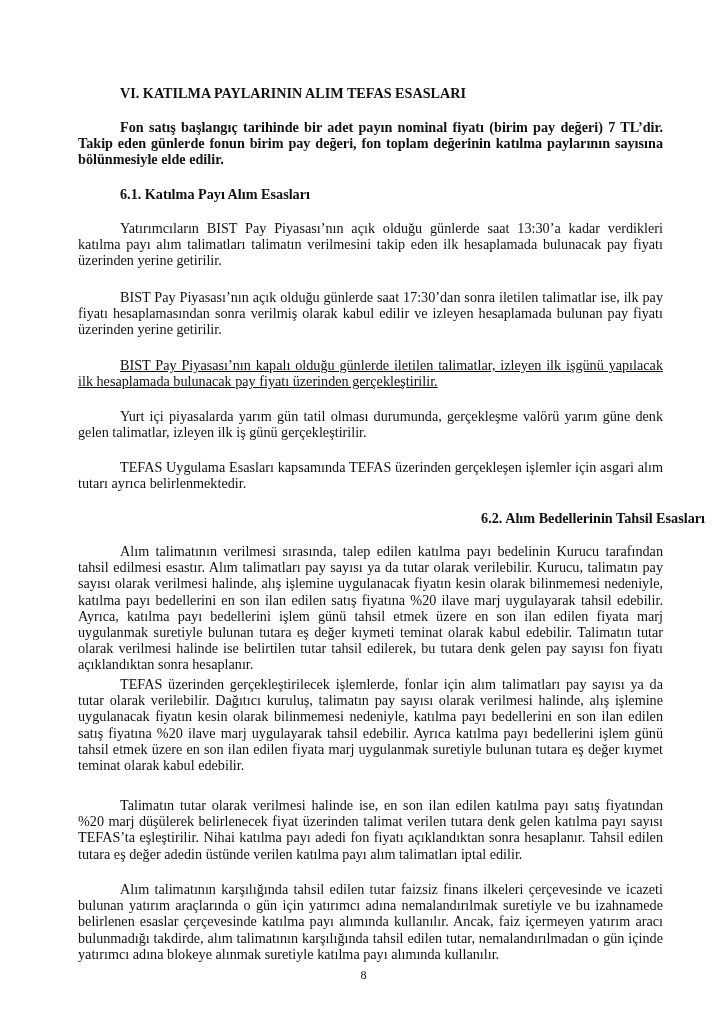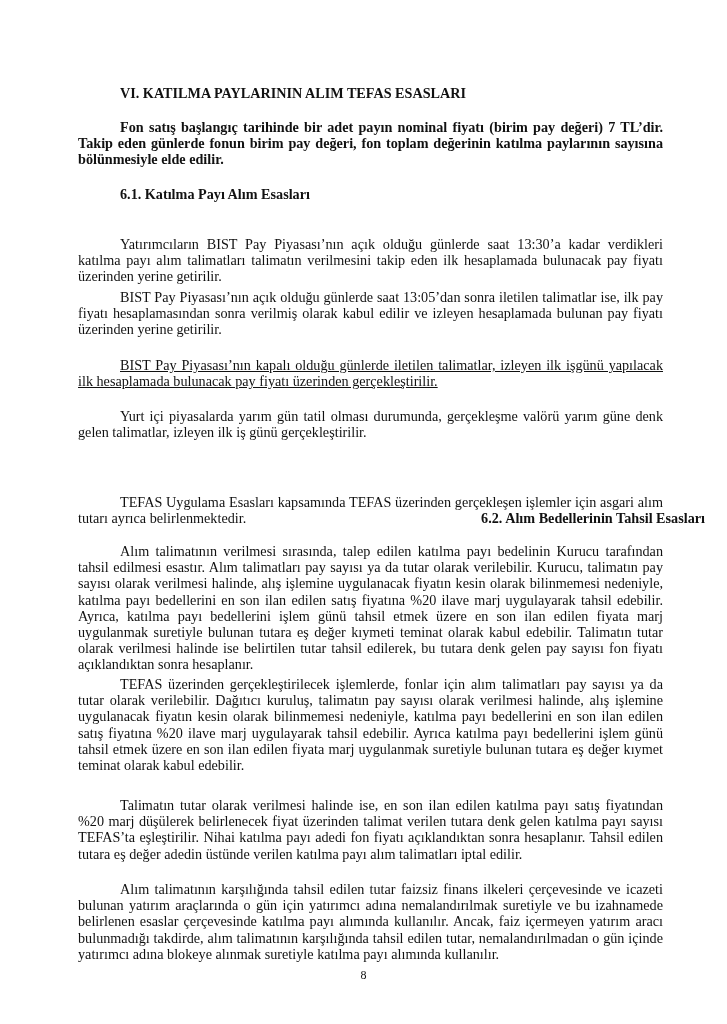--- a/index.html
+++ b/index.html
@@ -56,29 +56,29 @@
 <body>
 
 <div class="page">
 
   <p class="block heading" style="top:85px;">VI. KATILMA PAYLARININ ALIM TEFAS ESASLARI</p>
 
   <p class="block bold indent" style="top:119px;">Fon satış başlangıç tarihinde bir adet payın nominal fiyatı (birim pay değeri) 7 TL’dir. Takip eden günlerde fonun birim pay değeri, fon toplam değerinin katılma paylarının sayısına bölünmesiyle elde edilir.</p>
 
   <p class="block heading" style="top:186px;">6.1. Katılma Payı Alım Esasları</p>
 
-  <p class="block indent" style="top:236px;">Yatırımcıların BIST Pay Piyasası’nın açık olduğu günlerde saat 13:30’a kadar verdikleri katılma payı alım talimatları talimatın verilmesini takip eden ilk hesaplamada bulunacak pay fiyatı üzerinden yerine getirilir.</p>
+  <p class="block indent" style="top:220px;">Yatırımcıların BIST Pay Piyasası’nın açık olduğu günlerde saat 13:30’a kadar verdikleri katılma payı alım talimatları talimatın verilmesini takip eden ilk hesaplamada bulunacak pay fiyatı üzerinden yerine getirilir.</p>
 
-  <p class="block indent" style="top:289px;">BIST Pay Piyasası’nın açık olduğu günlerde saat 13:05’dan sonra iletilen talimatlar ise, ilk pay fiyatı hesaplamasından sonra verilmiş olarak kabul edilir ve izleyen hesaplamada bulunan pay fiyatı üzerinden yerine getirilir.</p>
+  <p class="block indent" style="top:289px;">BIST Pay Piyasası’nın açık olduğu günlerde saat 17:30’dan sonra iletilen talimatlar ise, ilk pay fiyatı hesaplamasından sonra verilmiş olarak kabul edilir ve izleyen hesaplamada bulunan pay fiyatı üzerinden yerine getirilir.</p>
 
   <p class="block indent" style="top:357px;text-decoration:underline;">BIST Pay Piyasası’nın kapalı olduğu günlerde iletilen talimatlar, izleyen ilk işgünü yapılacak ilk hesaplamada bulunacak pay fiyatı üzerinden gerçekleştirilir.</p>
 
   <p class="block indent" style="top:408px;">Yurt içi piyasalarda yarım gün tatil olması durumunda, gerçekleşme valörü yarım güne denk gelen talimatlar, izleyen ilk iş günü gerçekleştirilir.</p>
 
-  <p class="block indent" style="top:459px;margin-top:35px;">TEFAS Uygulama Esasları kapsamında TEFAS üzerinden gerçekleşen işlemler için asgari alım tutarı ayrıca belirlenmektedir.</p>
+  <p class="block indent" style="top:459px;">TEFAS Uygulama Esasları kapsamında TEFAS üzerinden gerçekleşen işlemler için asgari alım tutarı ayrıca belirlenmektedir.</p>
 
   <p class="block heading" style="top:510px;text-align:right;">6.2. Alım Bedellerinin Tahsil Esasları</p>
 
   <p class="block indent" style="top:543px;">Alım talimatının verilmesi sırasında, talep edilen katılma payı bedelinin Kurucu tarafından tahsil edilmesi esastır. Alım talimatları pay sayısı ya da tutar olarak verilebilir. Kurucu, talimatın pay sayısı olarak verilmesi halinde, alış işlemine uygulanacak fiyatın kesin olarak bilinmemesi nedeniyle, katılma payı bedellerini en son ilan edilen satış fiyatına %20 ilave marj uygulayarak tahsil edebilir. Ayrıca, katılma payı bedellerini işlem günü tahsil etmek üzere en son ilan edilen fiyata marj uygulanmak suretiyle bulunan tutara eş değer kıymeti teminat olarak kabul edebilir. Talimatın tutar olarak verilmesi halinde ise belirtilen tutar tahsil edilerek, bu tutara denk gelen pay sayısı fon fiyatı açıklandıktan sonra hesaplanır.</p>
 
   <p class="block indent" style="top:676px;">TEFAS üzerinden gerçekleştirilecek işlemlerde, fonlar için alım talimatları pay sayısı ya da tutar olarak verilebilir. Dağıtıcı kuruluş, talimatın pay sayısı olarak verilmesi halinde, alış işlemine uygulanacak fiyatın kesin olarak bilinmemesi nedeniyle, katılma payı bedellerini en son ilan edilen satış fiyatına %20 ilave marj uygulayarak tahsil edebilir. Ayrıca katılma payı bedellerini işlem günü tahsil etmek üzere en son ilan edilen fiyata marj uygulanmak suretiyle bulunan tutara eş değer kıymet teminat olarak kabul edebilir.</p>
 
   <p class="block indent" style="top:797px;">Talimatın tutar olarak verilmesi halinde ise, en son ilan edilen katılma payı satış fiyatından %20 marj düşülerek belirlenecek fiyat üzerinden talimat verilen tutara denk gelen katılma payı sayısı TEFAS’ta eşleştirilir. Nihai katılma payı adedi fon fiyatı açıklandıktan sonra hesaplanır. Tahsil edilen tutara eş değer adedin üstünde verilen katılma payı alım talimatları iptal edilir.</p>
 
   <p class="block indent" style="top:881px;">Alım talimatının karşılığında tahsil edilen tutar faizsiz finans ilkeleri çerçevesinde ve icazeti bulunan yatırım araçlarında o gün için yatırımcı adına nemalandırılmak suretiyle ve bu izahnamede belirlenen esaslar çerçevesinde katılma payı alımında kullanılır. Ancak, faiz içermeyen yatırım aracı bulunmadığı takdirde, alım talimatının karşılığında tahsil edilen tutar, nemalandırılmadan o gün içinde yatırımcı adına blokeye alınmak suretiyle katılma payı alımında kullanılır.</p>

